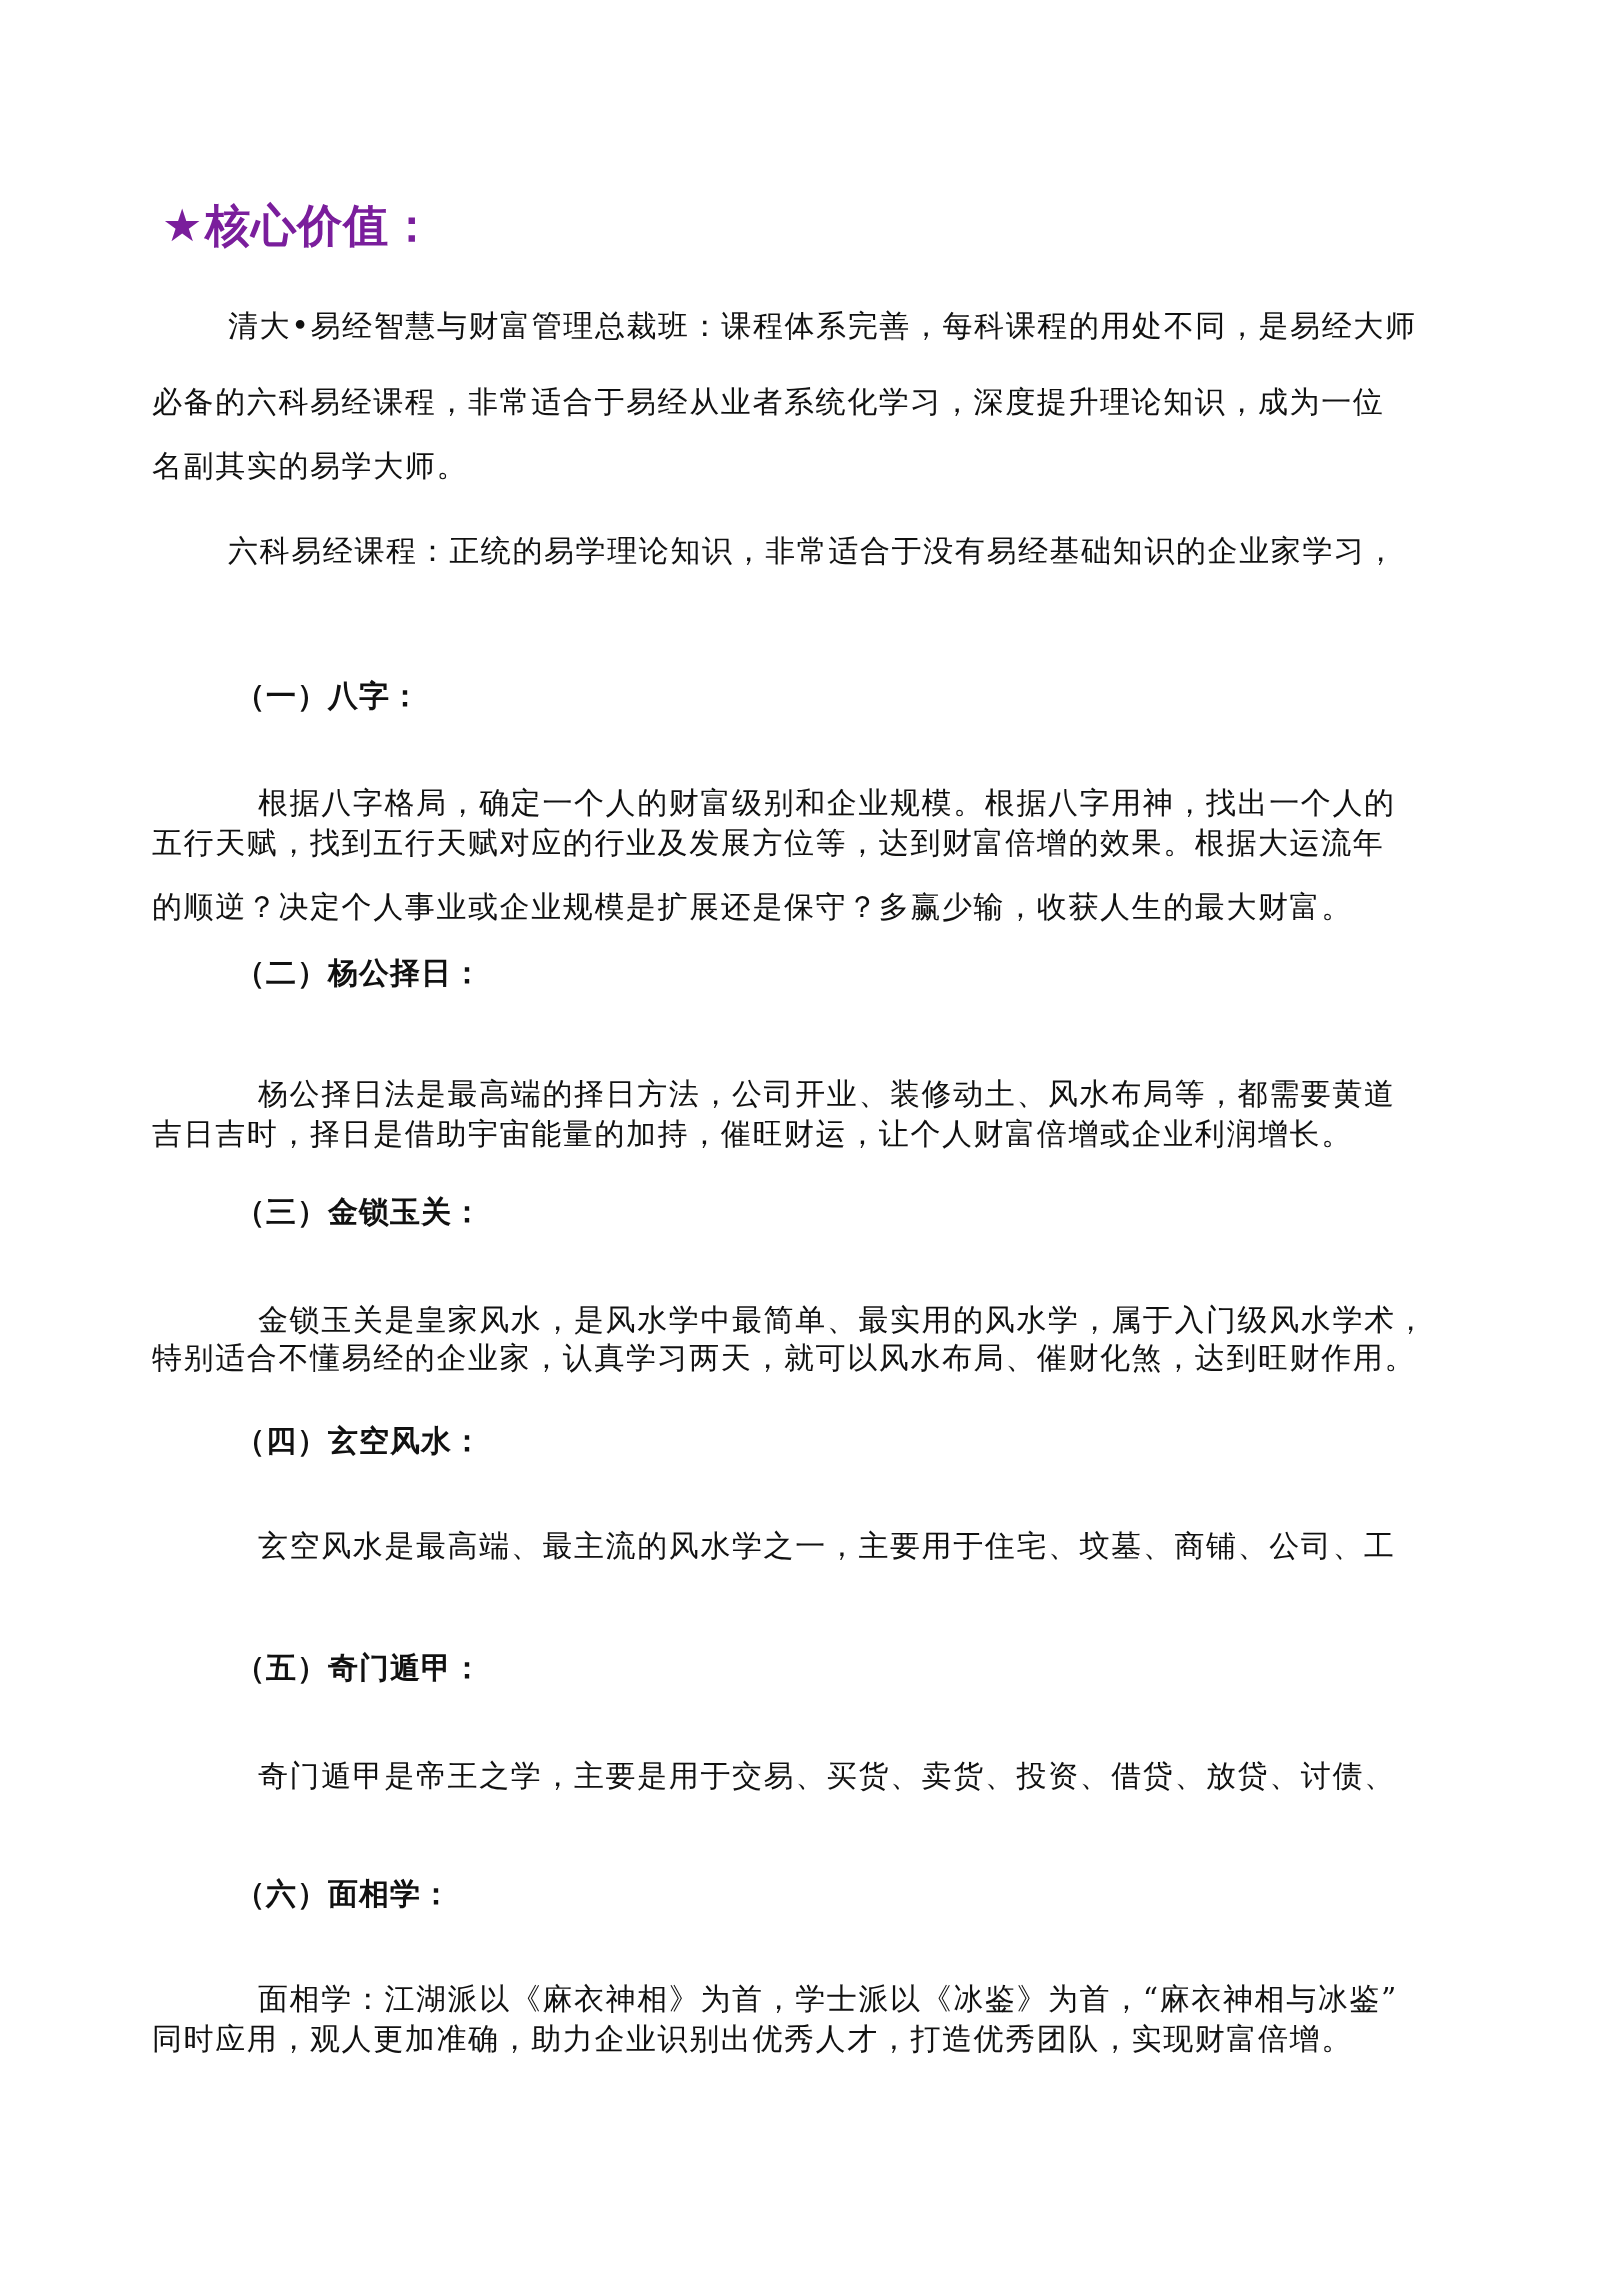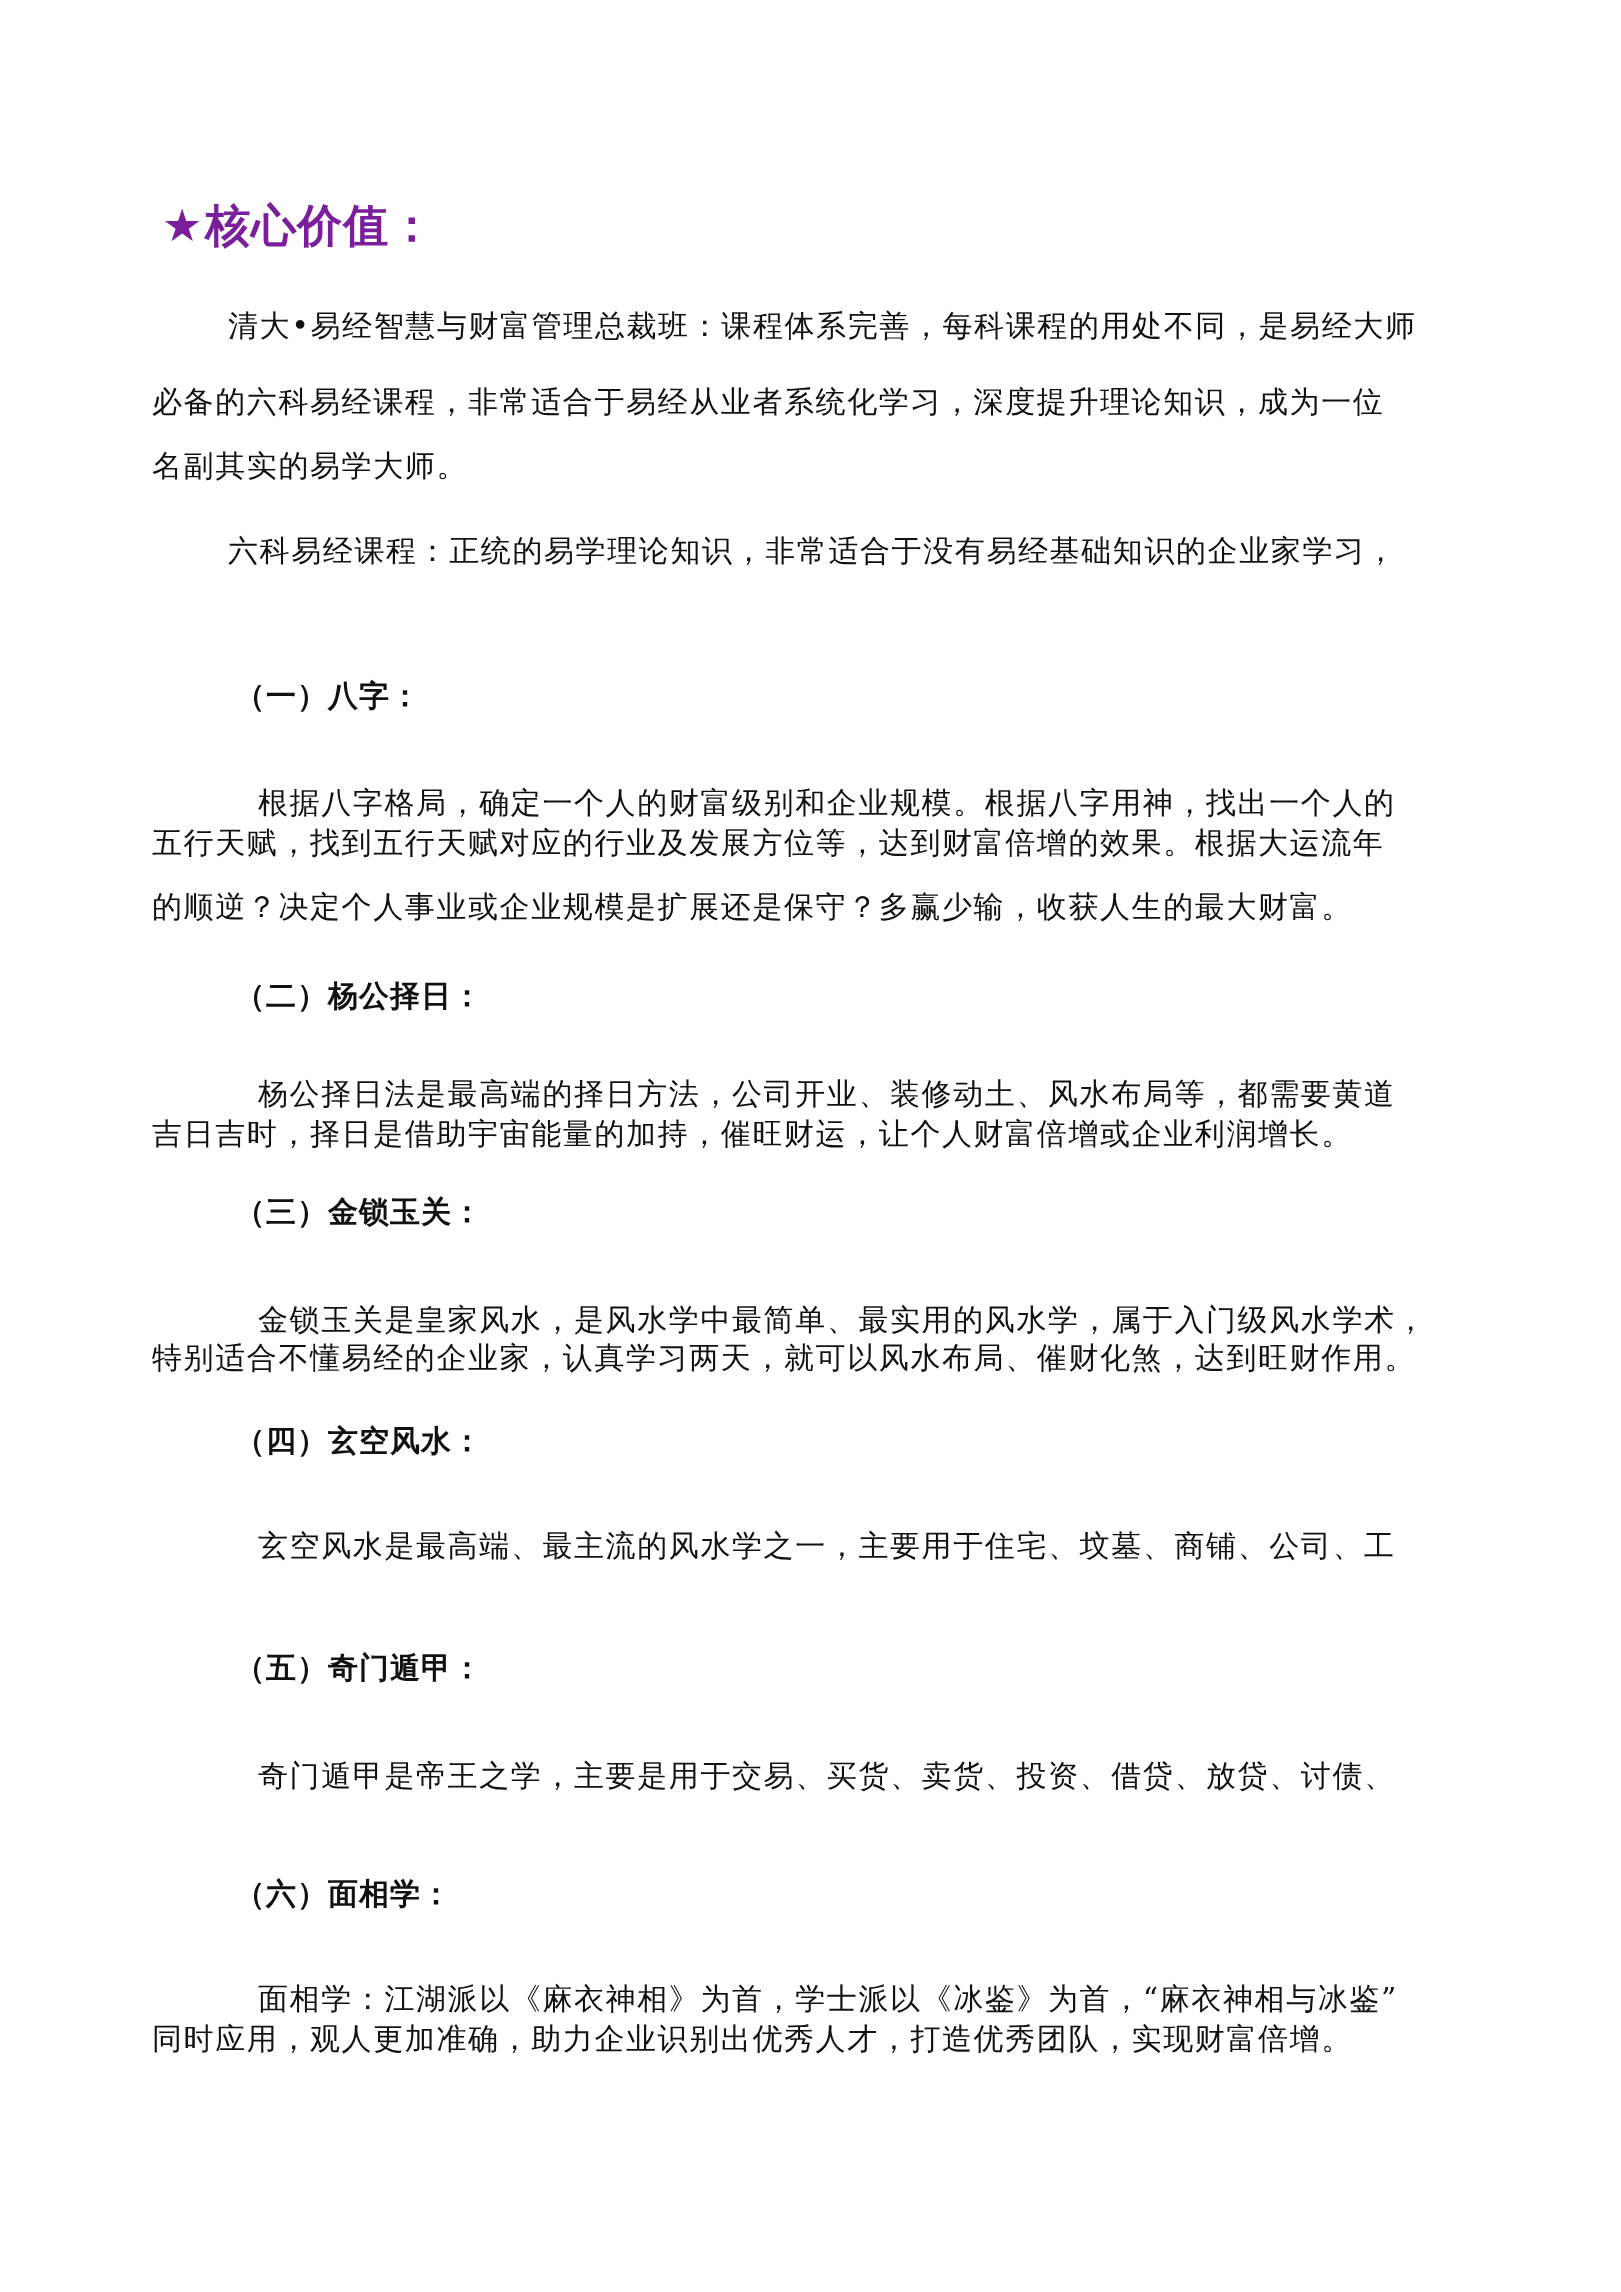--- a/index.html
+++ b/index.html
@@ -71,21 +71,21 @@
   <div class="line" style="top:402px">必备的六科易经课程，非常适合于易经从业者系统化学习，深度提升理论知识，成为一位</div>
   <div class="line" style="top:466px">名副其实的易学大师。</div>
 
   <div class="line indent" style="top:551px">六科易经课程：正统的易学理论知识，非常适合于没有易经基础知识的企业家学习，</div>
 
   <div class="sub" style="top:696px">（一）八字：</div>
   <div class="line indent-sec" style="top:779px">根据八字格局，确定一个人的财富级别和企业规模。根据八字用神，找出一个人的</div>
   <div class="line" style="top:843px">五行天赋，找到五行天赋对应的行业及发展方位等，达到财富倍增的效果。根据大运流年</div>
   <div class="line" style="top:907px">的顺逆？决定个人事业或企业规模是扩展还是保守？多赢少输，收获人生的最大财富。</div>
 
-  <div class="sub" style="top:996px">（二）杨公择日：</div>
+  <div class="sub" style="top:973px">（二）杨公择日：</div>
   <div class="line indent-sec" style="top:1070px">杨公择日法是最高端的择日方法，公司开业、装修动土、风水布局等，都需要黄道</div>
   <div class="line" style="top:1134px">吉日吉时，择日是借助宇宙能量的加持，催旺财运，让个人财富倍增或企业利润增长。</div>
 
   <div class="sub" style="top:1212px">（三）金锁玉关：</div>
   <div class="line indent-sec" style="top:1296px">金锁玉关是皇家风水，是风水学中最简单、最实用的风水学，属于入门级风水学术，</div>
   <div class="line" style="top:1358px">特别适合不懂易经的企业家，认真学习两天，就可以风水布局、催财化煞，达到旺财作用。</div>
 
   <div class="sub" style="top:1441px">（四）玄空风水：</div>
   <div class="line indent-sec" style="top:1522px">玄空风水是最高端、最主流的风水学之一，主要用于住宅、坟墓、商铺、公司、工</div>
 

